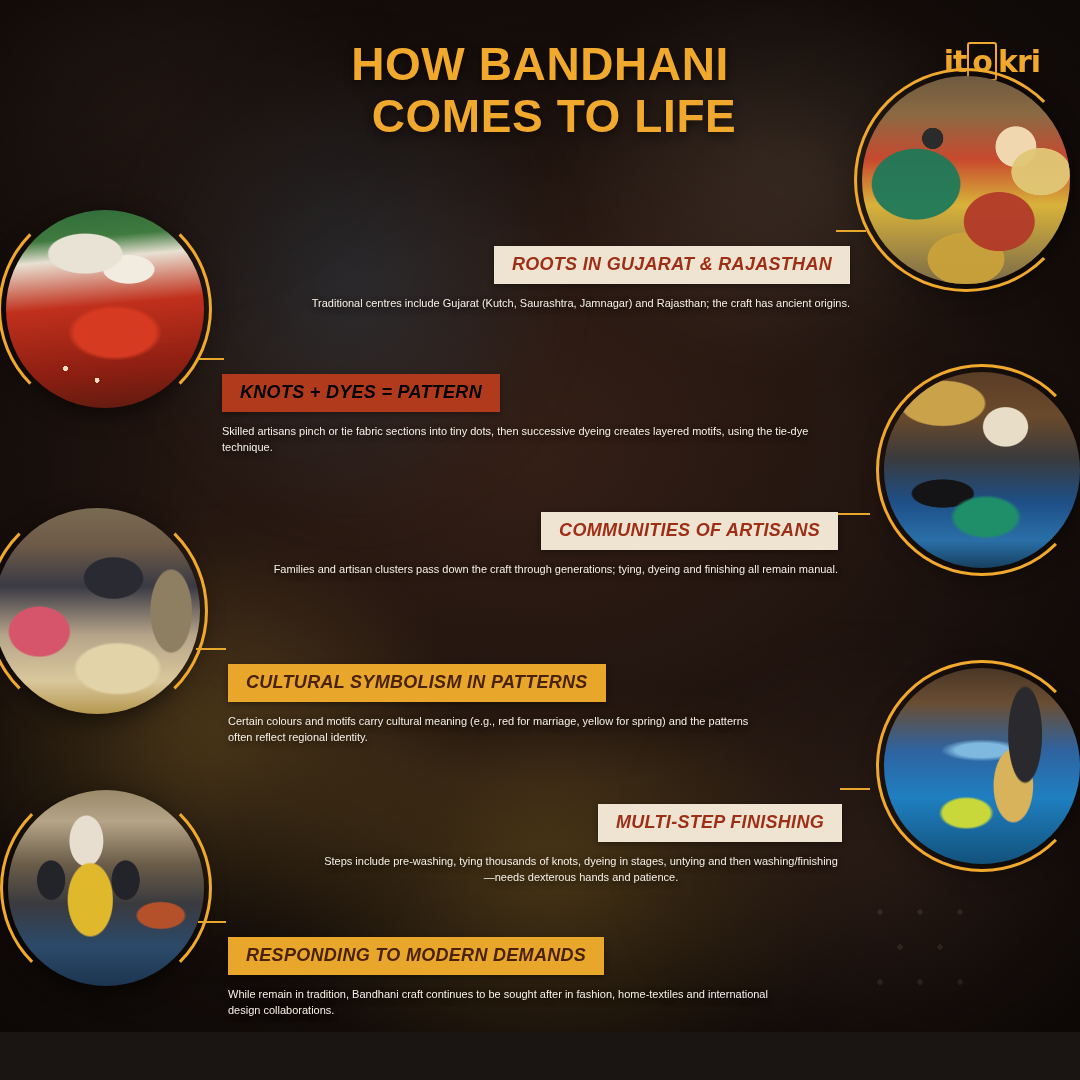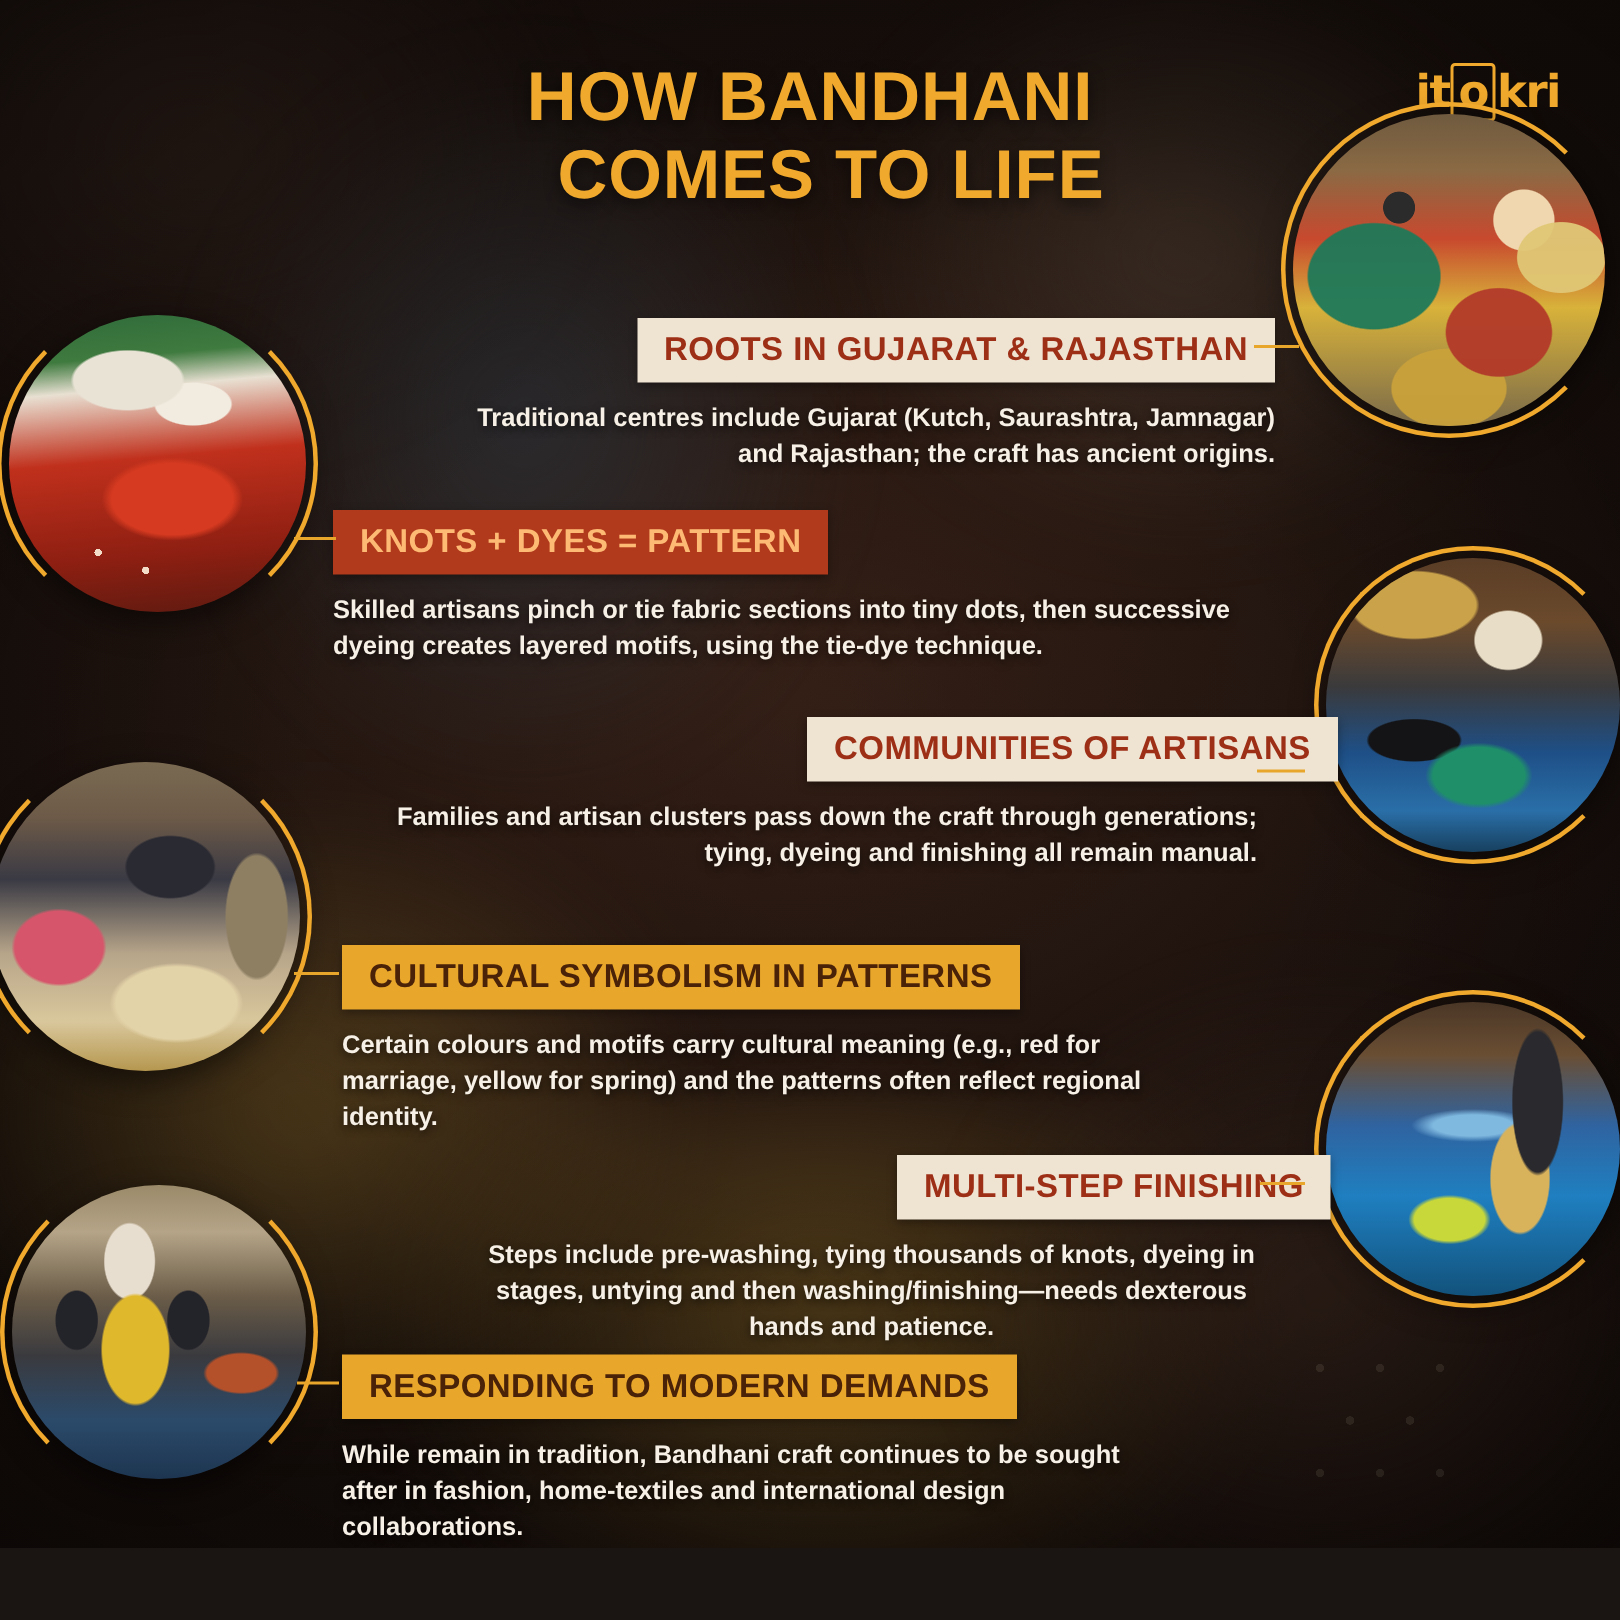--- a/index.html
+++ b/index.html
@@ -77,34 +77,36 @@
     border: 2px solid #f0a92c;
     border-radius: 3px;
     margin: 0 1px;
   }
 
   
   .block { position: absolute; }
   .chip {
     display: inline-block;
     padding: 8px 18px 9px 18px;
-    font-size: 22px;
+    font-size: 18px;
     font-weight: 700;
+    font-style: italic;
     letter-spacing: 0.3px;
     white-space: nowrap;
     box-shadow: 0 2px 6px rgba(0,0,0,0.35);
+    margin-top: 34px;
   }
   .chip.cream { background: #efe3d2; color: #9e2f17; }
-  .chip.rust  { background: #b23a1c; color: #fdba74; }
+  .chip.rust  { background: #b23a1c; color: #000000; }
   .chip.amber { background: #e8a62a; color: #4a2208; }
   .body {
     margin-top: 12px;
     color: #f6f0e6;
-    font-size: 17px;
-    font-weight: 700;
+    font-size: 11px;
+    font-weight: 400;
     line-height: 1.42;
     text-shadow: 0 2px 6px rgba(0,0,0,0.6);
   }
   .ar { text-align: right; }
   .al { text-align: left; }
 
   
   .tick {
     position: absolute;
     height: 2px;

